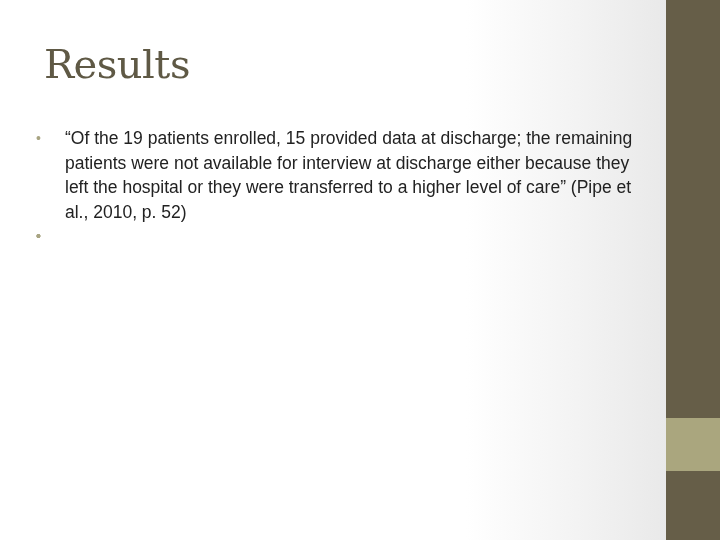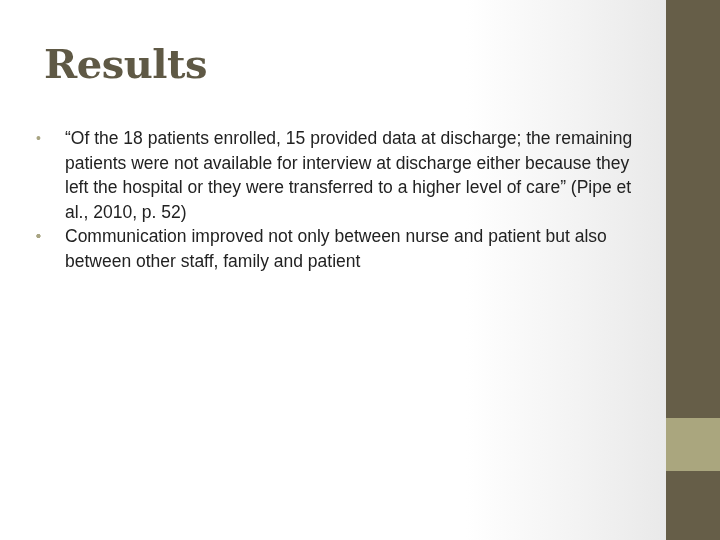--- a/index.html
+++ b/index.html
@@ -38,30 +38,29 @@
       color: #a8a482; font-size: 14px;
     }
   </style>
 </head>
 <body>
 
 <div class="slide-bg"></div>
 <div class="side-bar"></div>
 <div class="side-band"></div>
 
-<h1 class="title" style="margin:0;font-weight:bold;">Results</h1>
+<h1 class="title" style="margin:0;font-weight:normal;">Results</h1>
 
 <ul class="content">
   <li>
     <span class="bullet">•</span>
-    <span>“Of the 18 patients enrolled, 15 provided data at discharge; the remaining patients were not available for interview at discharge either because they left the hospital or they were transferred to a higher level of care” (Pipe et al., 2010, p. 52)</span>
+    <span>“Of the 19 patients enrolled, 15 provided data at discharge; the remaining patients were not available for interview at discharge either because they left the hospital or they were transferred to a higher level of care” (Pipe et al., 2010, p. 52)</span>
   </li>
   <li>
     <span class="bullet">•</span>
   </li>
   <li>
     <span class="bullet">•</span>
   </li>
   <li>
     <span class="bullet">•</span>
-    <span>Communication improved not only between nurse and patient but also between other staff, family and patient</span>
   </li>
 </ul>
 
 </body></html>

